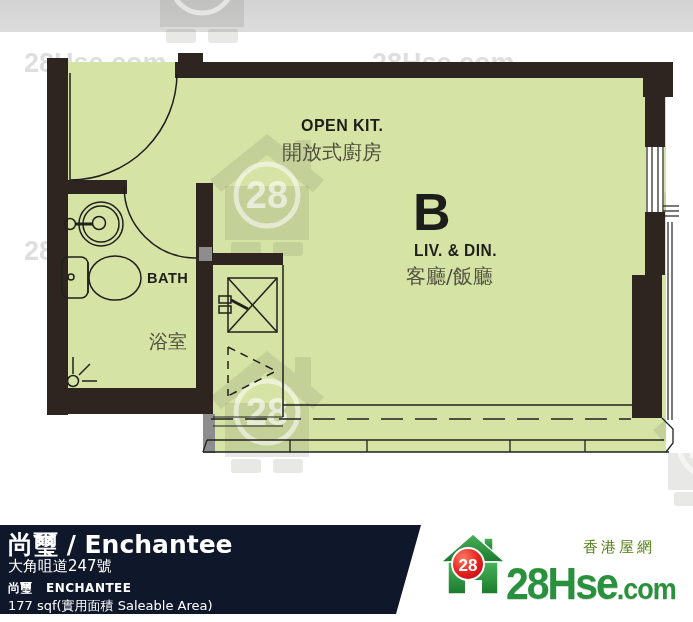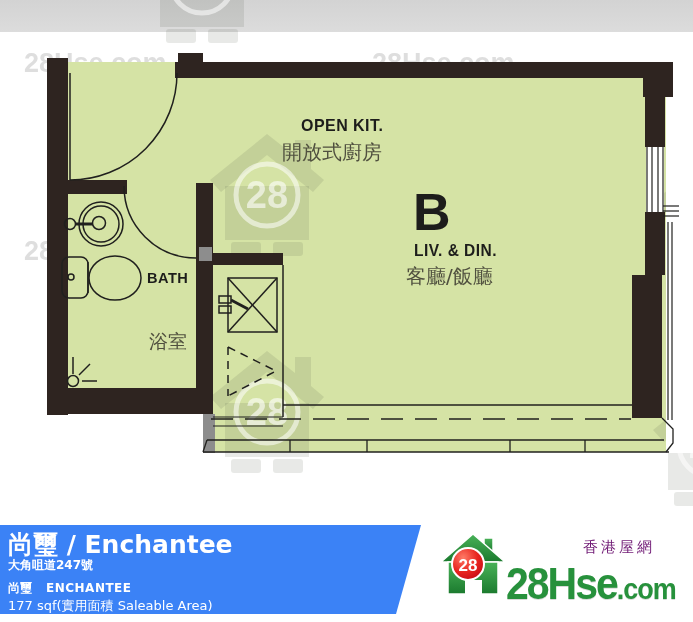--- a/index.html
+++ b/index.html
@@ -16,35 +16,35 @@
   .gray-block{background:#8d8d8d;}
   
   .wm-text{font-size:27px;font-weight:bold;color:rgba(70,70,70,0.18);letter-spacing:0px;white-space:nowrap;}
   
   .lbl{white-space:nowrap;color:#1d1d1b;}
   .lbl-en{font-weight:bold;letter-spacing:0.5px;transform:scaleX(.94);transform-origin:left top;}
   .lbl-zh{color:#50503f;font-family:"DejaVu Sans",sans-serif;}
   #unit-b{font-size:52px;font-weight:bold;line-height:1;}
   
   #footer{left:0;top:525px;width:693px;height:97px;background:#fff;}
-  #footer-bar{position:absolute;left:0;top:0;width:430px;height:89px;background:#3b82f6;
+  #footer-bar{position:absolute;left:0;top:0;width:430px;height:89px;background:#0f172a;
               clip-path:polygon(0 0,421px 0,396px 100%,0 100%);color:#fff;}
   .ft{position:absolute;left:8px;white-space:nowrap;color:#fff;font-family:"DejaVu Sans",sans-serif;}
   #ft-title{top:3px;font-size:25px;font-weight:bold;}
-  #ft-address{top:32px;font-size:12px;font-weight:bold;}
+  #ft-address{top:32px;font-size:15px;font-weight:normal;}
   #ft-names{top:55px;font-size:12px;font-weight:bold;}
   #ft-names .en{margin-left:14px;letter-spacing:.5px;}
   #ft-area{top:72px;font-size:13px;text-align:right;}
   
   #logo{position:absolute;left:440px;top:8px;width:250px;height:85px;}
   #logo-text{position:absolute;left:66px;top:26px;font-size:41px;font-weight:bold;color:#27913c;
              letter-spacing:-2px;transform:scaleY(1.08);transform-origin:left top;white-space:nowrap;
              text-shadow:0 1px 0 rgba(0,0,0,.15);}
   #logo-text .tld{font-size:27px;letter-spacing:-1px;}
-  #logo-tagline{position:absolute;left:143px;top:5px;font-size:15px;color:#701a75;letter-spacing:3px;
+  #logo-tagline{position:absolute;left:143px;top:5px;font-size:15px;color:#4d7c0f;letter-spacing:3px;
                 font-family:"DejaVu Sans",sans-serif;white-space:nowrap;}
   svg{display:block;}
 </style>
 </head>
 <body>
 
 <div id="stage">
 
   <div id="top-band" class="abs"></div>
 

